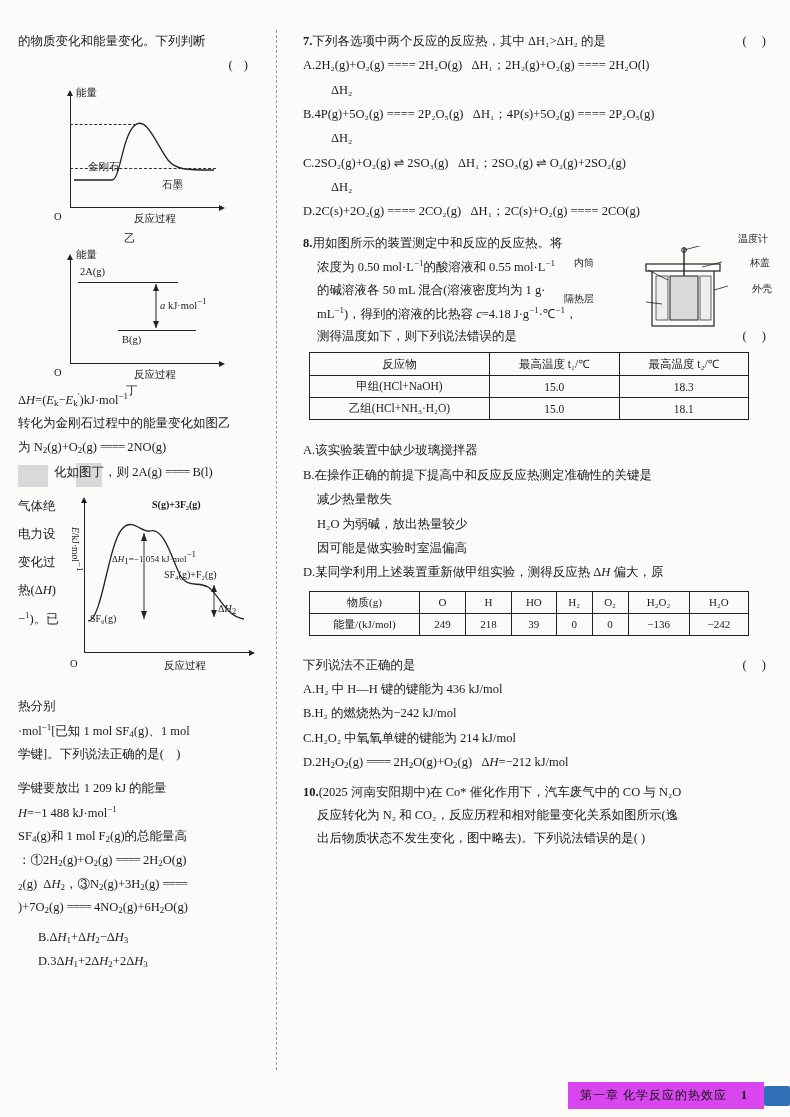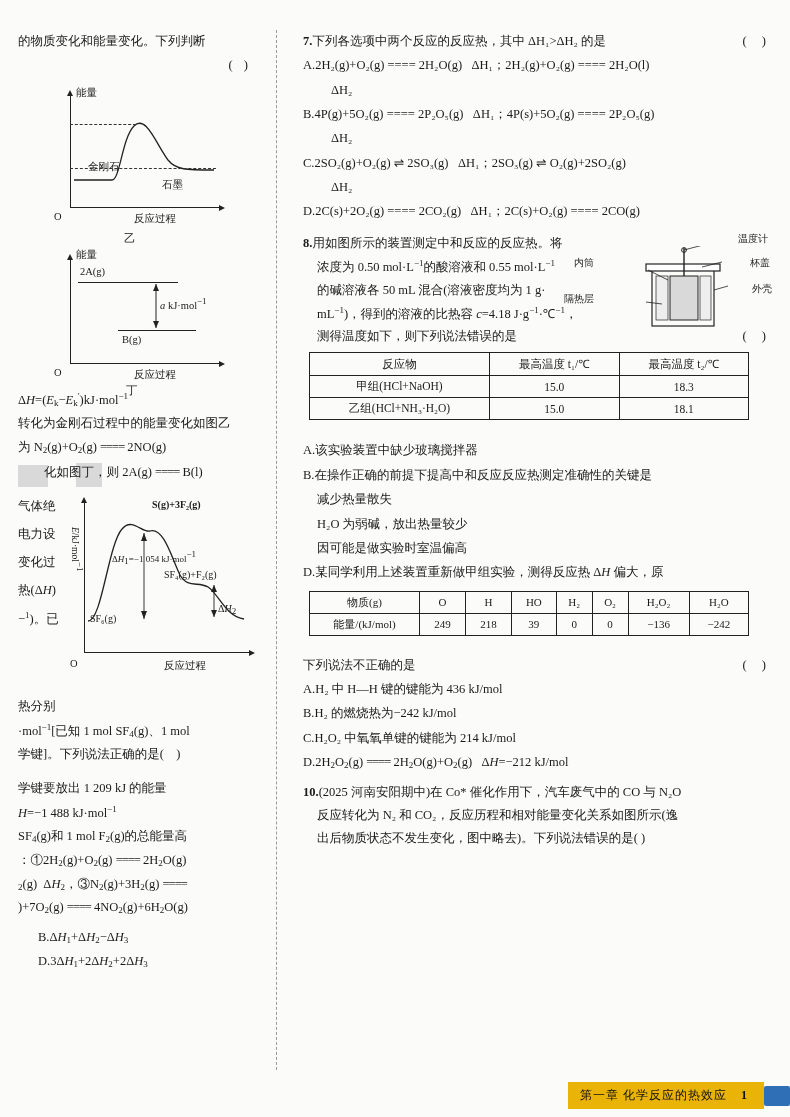--- a/index.html
+++ b/index.html
@@ -54,21 +54,21 @@
 
   
   .device { position: relative; width: 150px; height: 110px; }
 
   
   .footer {
     position: absolute; bottom: 8px; right: 0; left: 0;
     display: flex; justify-content: flex-end; align-items: center;
   }
   .footer-band {
-    background: #eab308; color: #111; font-size: 12px;
+    background: #d946ef; color: #111; font-size: 12px;
     padding: 5px 12px; letter-spacing: 1px;
     display:flex; align-items:center; gap:10px;
   }
   .pagenum {
     font-weight: bold; font-size: 12px; color:#111;
     padding: 0 4px;
   }
   .pagetab { background:#2f6fb5; width:26px; height:20px; border-radius:2px; }
 
   
@@ -129,21 +129,21 @@
         Δ<span class="it">H</span>=(<span class="it">E</span><span class="sub">k</span>−<span class="it">E</span><span class="sub">k</span><span class="sup">′</span>)kJ·mol<span class="sup">−1</span>
       </div>
 
       <div class="l-row">转化为金刚石过程中的能量变化如图乙</div>
       <div class="l-row">为 N<span class="sub">2</span>(g)+O<span class="sub">2</span>(g) <span class="eqsym">====</span> 2NO(g)</div>
 
       <div style="position:relative; height:30px;">
         <div class="smudge" style="left:0; top:6px; width:30px; height:22px;"></div>
         <div class="smudge" style="left:58px; top:4px; width:26px; height:24px;"></div>
         <div class="l-row" style="position:absolute; left:0; top:2px;">
-          <span style="margin-left:26px;">化如图丁，则 2A(g) <span class="eqsym">====</span> B(l)</span>
+          <span style="margin-left:36px;">化如图丁，则 2A(g) <span class="eqsym">====</span> B(l)</span>
         </div>
       </div>
 
       <div style="position:relative; height:200px;">
         <div class="l-row" style="position:absolute; left:0; top:6px;">气体绝</div>
         <div class="l-row" style="position:absolute; left:0; top:34px;">电力设</div>
         <div class="l-row" style="position:absolute; left:0; top:62px;">变化过</div>
         <div class="l-row" style="position:absolute; left:0; top:90px;">热(Δ<span class="it">H</span>)</div>
         <div class="l-row" style="position:absolute; left:0; top:118px;">−<span class="sup">1</span>)。已</div>
 

